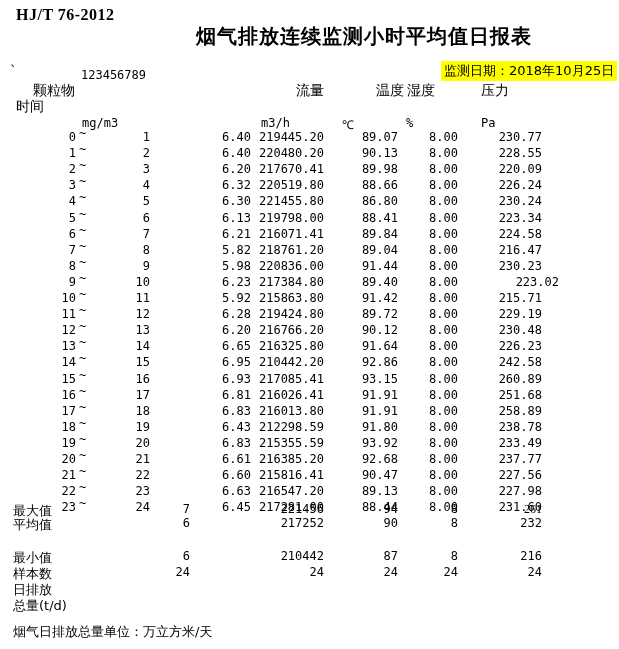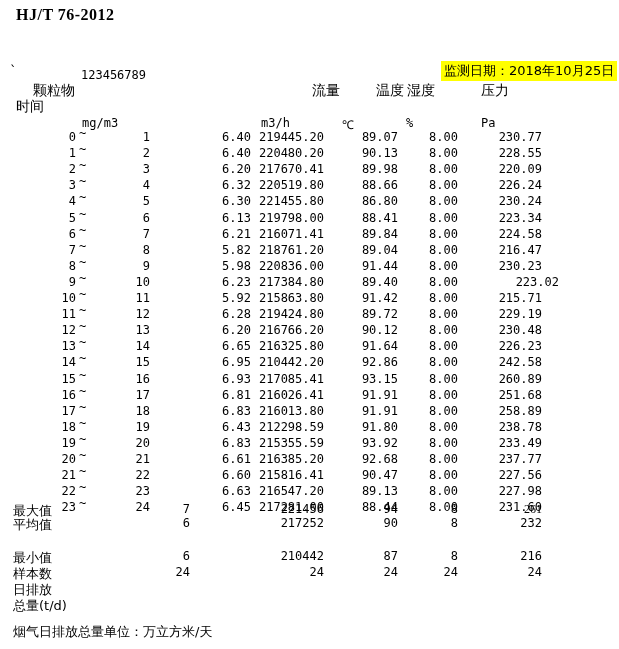--- a/index.html
+++ b/index.html
@@ -8,37 +8,38 @@
   .std{position:absolute;left:16px;top:6px;font-family:"Liberation Serif",serif;
        font-weight:bold;font-size:16px;letter-spacing:.5px;}
   .title{position:absolute;left:196px;top:23px;font-weight:bold;font-size:20px;letter-spacing:1px;}
   .hl{position:absolute;padding:1px 3px;background:#ffff00;font-size:13px;white-space:nowrap;}
   .plant{left:6px;top:50px;}
   .date{left:441px;top:61px;}
   .tick{position:absolute;left:10px;top:63px;font-size:13px;}
   .num{font-family:"DejaVu Sans Mono",monospace;font-size:12px;}
   .code{position:absolute;left:81px;top:68px;}
   .colhead{position:absolute;top:82px;font-size:14px;white-space:nowrap;}
-  .h-pm{left:33px}.h-time{left:16px;top:98px}.h-flow{left:312px}.h-temp{left:376px}
+  .h-pm{left:33px}.h-time{left:16px;top:98px}.h-flow{left:296px}.h-temp{left:376px}
   .h-hum{left:407px}.h-press{left:481px}
   .unit{position:absolute;top:116px;white-space:nowrap;}
   .u-pm{left:82px}.u-flow{left:261px}.u-temp{left:342px}.u-hum{left:406px}.u-press{left:481px}
   .trow{position:absolute;left:0;width:619px;height:16px;}
   .cell{position:absolute;top:0;text-align:right;font-family:"DejaVu Sans Mono",monospace;
         font-size:12px;white-space:pre;}
   .tilde{position:absolute;left:79px;top:-4px;font-family:"DejaVu Sans Mono",monospace;font-size:12px;}
   .slabel{position:absolute;left:13px;top:0;font-size:13px;white-space:nowrap;}
   .footer{position:absolute;left:13px;top:623px;font-size:13px;white-space:nowrap;}
 </style>
 </head>
 <body>
 
 <div class="page">
 
   <div class="std">HJ/T 76-2012</div>
+  <div class="title">烟气排放连续监测小时平均值日报表</div>
 
   <div class="tick">`</div>
   <div class="code num">123456789</div>
 
   <div class="hl date" style="background: rgb(255, 255, 0);"><span>监测日期：</span><span>2018年10月25日</span></div>
 
   <div class="colhead h-pm">颗粒物</div>
   <div class="colhead h-time">时间</div>
   <div class="colhead h-flow">流量</div>
   <div class="colhead h-temp">温度</div>

